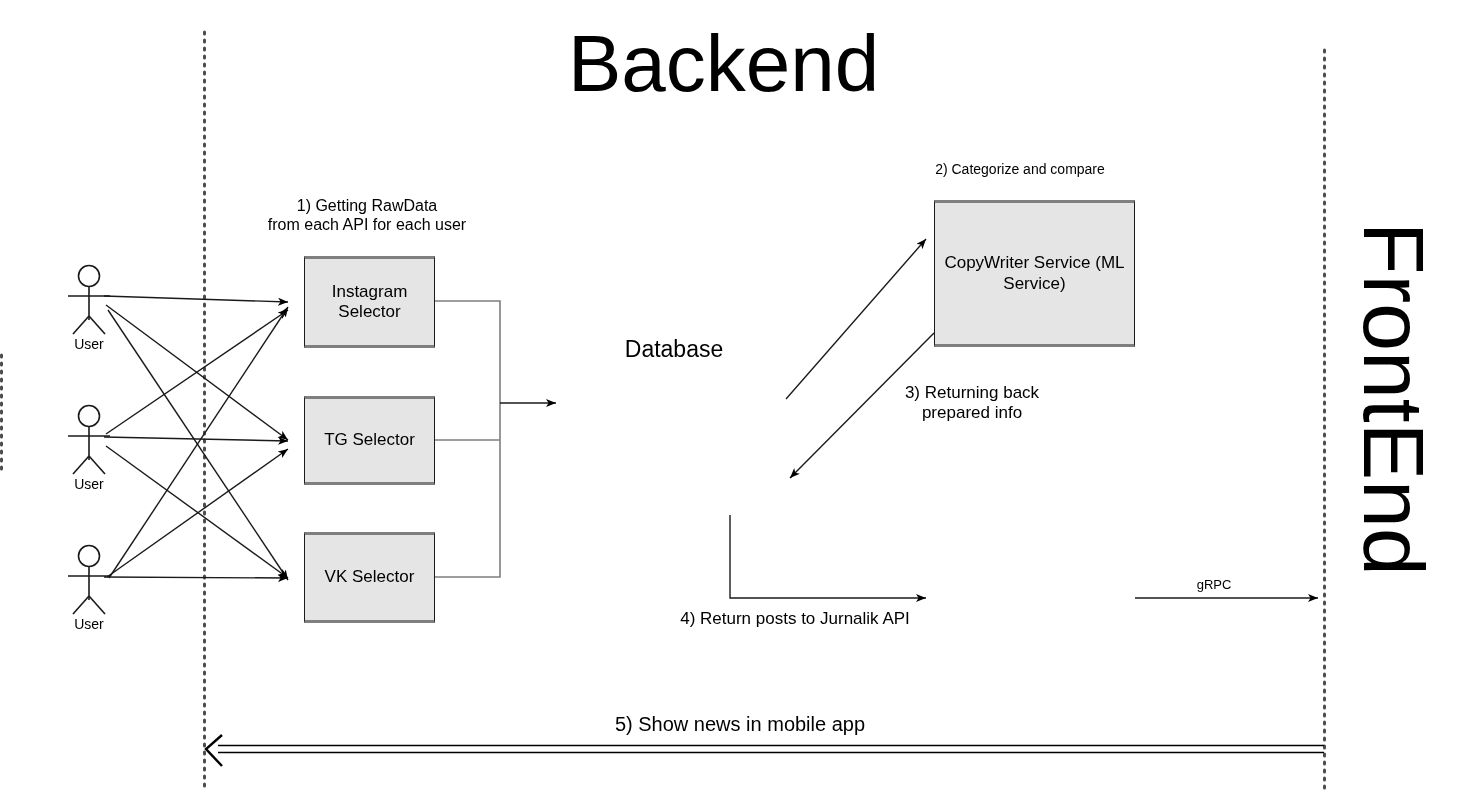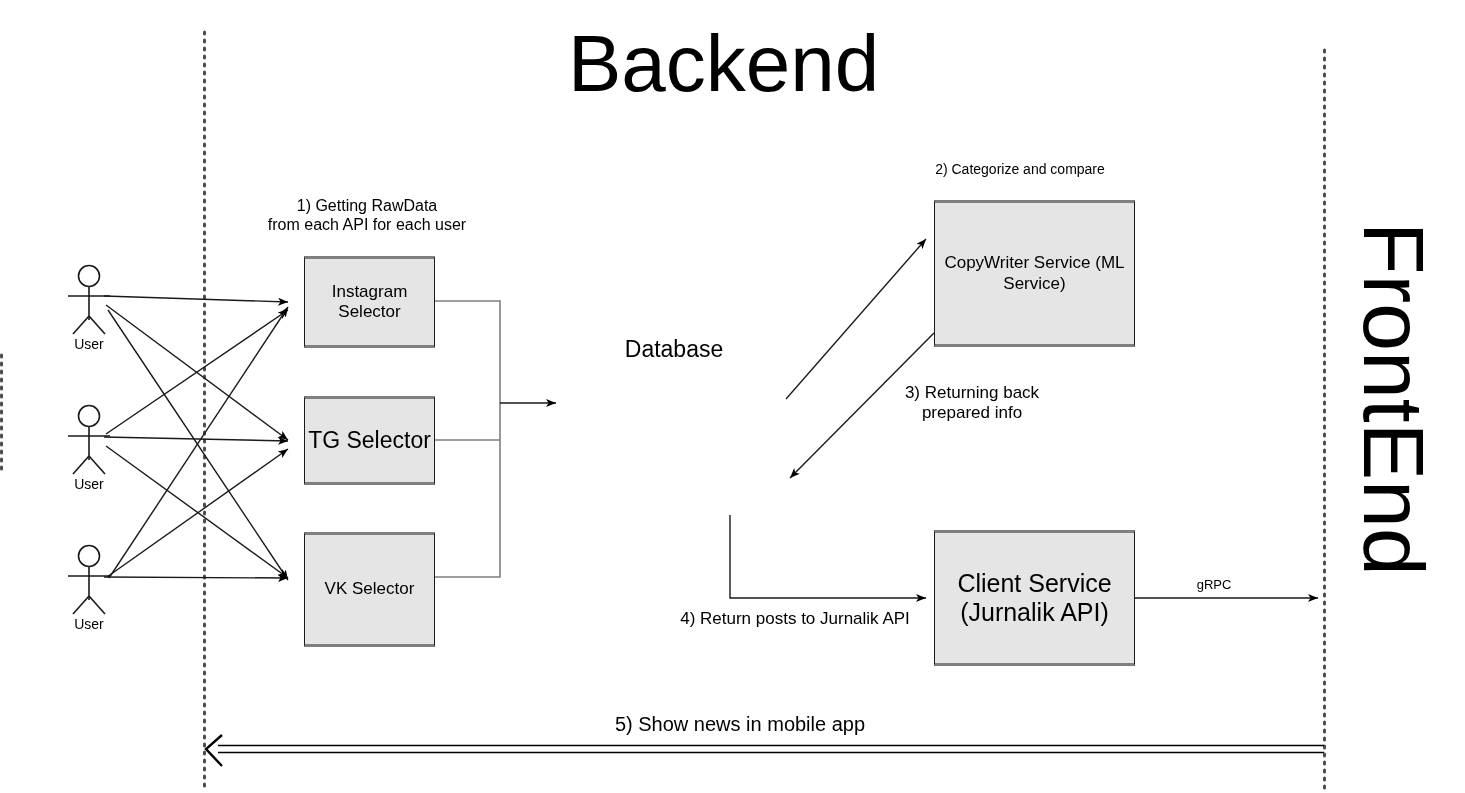--- a/index.html
+++ b/index.html
@@ -157,34 +157,31 @@
 
   <div class="title-frontend" style="left:1437px; top:222px;">FrontEnd</div>
 
   <div class="actor-label" style="left:49px; top:336px;">User</div>
   <div class="actor-label" style="left:49px; top:476px;">User</div>
   <div class="actor-label" style="left:49px; top:616px;">User</div>
 
   <div class="node-box" style="left:304px; top:256px; width:131px; height:92px; font-size:17px;">Instagram
 Selector</div>
 
-  <div class="node-box" style="left:304px; top:396px; width:131px; height:89px; font-size:23px;">TG Selector</div>
+  <div class="node-box" style="left:304px; top:396px; width:131px; height:89px; font-size:17px;">TG Selector</div>
 
-  <div class="node-box" style="left:304px; top:532px; width:131px; height:115px; font-size:17px;">VK Selector</div>
+  <div class="node-box" style="left:304px; top:532px; width:131px; height:91px; font-size:17px;">VK Selector</div>
 
   <div class="lbl" style="left:574px; top:336px; width:200px; font-size:23px;">Database</div>
 
 
   <div class="node-box" style="left:934px; top:200px; width:201px; height:147px; font-size:17px;">CopyWriter
 Service
 (ML Service)</div>
 
-  <div class="node-box" style="left:934px; top:530px; width:201px; height:136px; font-size:25px;">Client
-Service
-(Jurnalik API)</div>
 
   <div class="lbl" style="left:217px; top:196px; width:300px; font-size:16px;">1) Getting RawData
 from each API for each user</div>
 
   <div class="lbl" style="left:870px; top:161px; width:300px; font-size:14px;text-align:center;">2) Categorize and compare</div>
 
   <div class="lbl" style="left:882px; top:383px; width:180px; font-size:17px;">3) Returning back
 prepared info</div>
 
   <div class="lbl" style="left:620px; top:609px; width:350px; font-size:17px;">4) Return posts to Jurnalik API</div>

